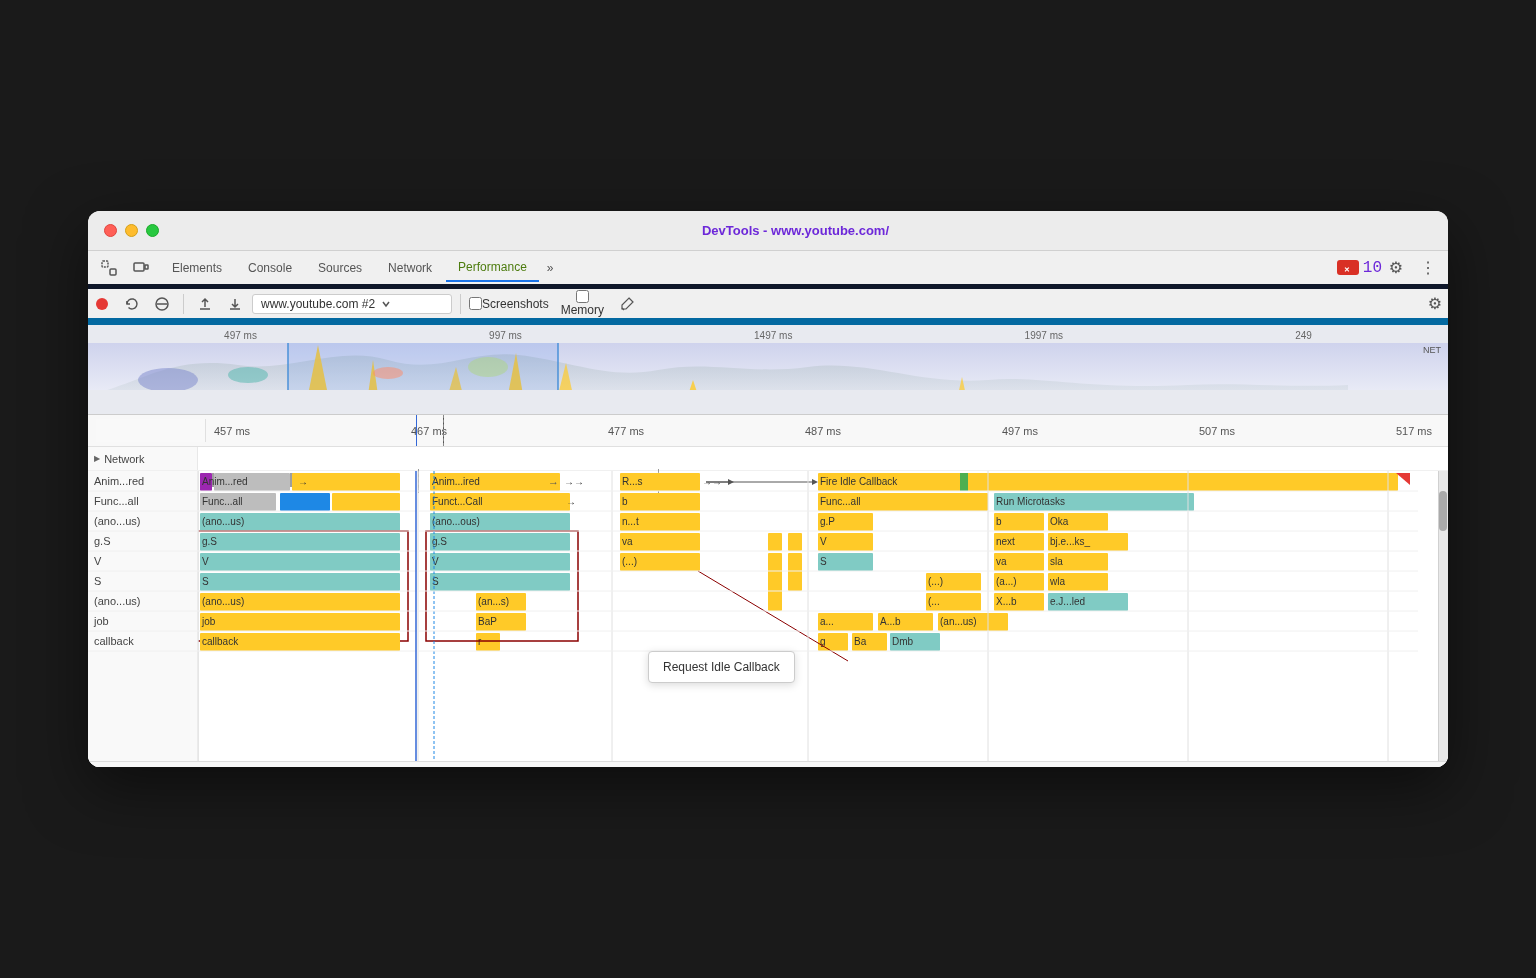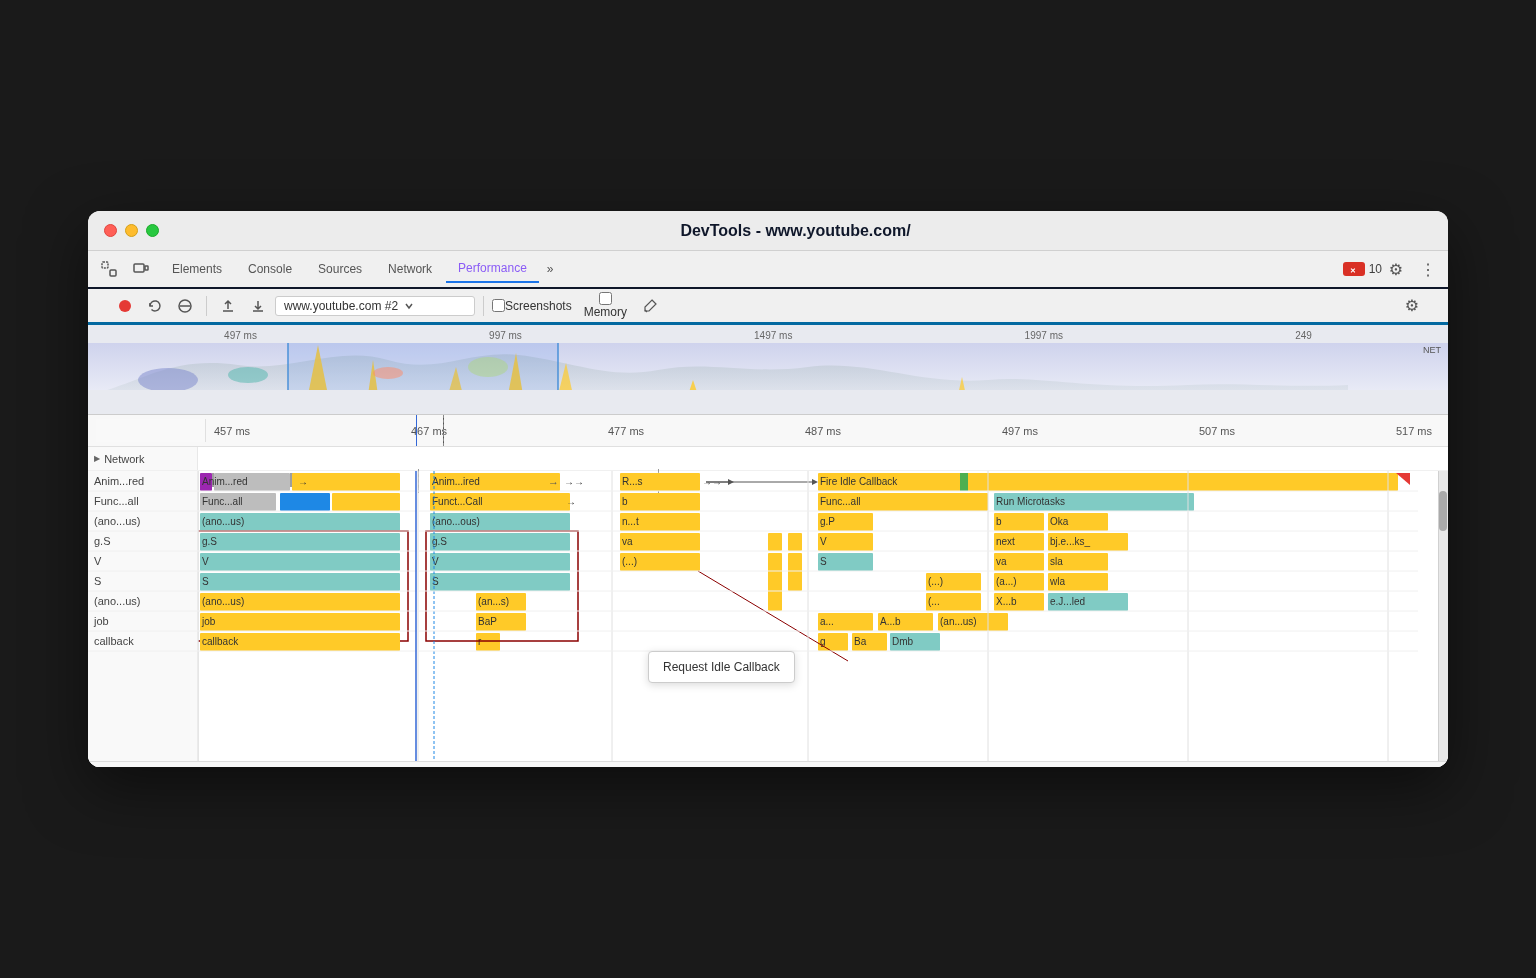--- a/index.html
+++ b/index.html
@@ -35,35 +35,35 @@
       height: 13px;
       border-radius: 50%;
       cursor: pointer;
     }
     .tl-red { background: #ff5f57; border: 1px solid #e0443e; }
     .tl-yellow { background: #febc2e; border: 1px solid #d4a017; }
     .tl-green { background: #28c840; border: 1px solid #1aab29; }
     .titlebar-title {
       flex: 1;
       text-align: center;
-      font-size: 16px;
+      font-size: 13px;
       font-weight: 600;
-      color: #0f172a;
+      color: #6d28d9;
     }
     .devtools-body {
       background: #ffffff;
       display: flex;
       flex-direction: column;
     }
     
     .tab-bar {
       display: flex;
       align-items: center;
       background: #f0f0f0;
-      border-bottom: 2px solid #0f172a;
+      border-bottom: 5px solid #0f172a;
       padding: 0 8px;
       height: 38px;
       gap: 2px;
     }
     .tab-icon {
       width: 26px;
       height: 26px;
       display: flex;
       align-items: center;
       justify-content: center;
@@ -75,21 +75,21 @@
     }
     .tab-item {
       padding: 6px 12px;
       font-size: 12px;
       color: #555;
       cursor: pointer;
       border-radius: 3px;
       white-space: nowrap;
     }
     .tab-item.active {
-      color: #8b5cf6;
+      color: #4d7c0f;
       border-bottom: 2px solid #1a73e8;
       border-radius: 0;
       text-align: center;
     }
     .tab-more {
       font-size: 12px;
       color: #555;
       padding: 4px 6px;
       cursor: pointer;
     }
@@ -122,22 +122,22 @@
       cursor: pointer;
       border-radius: 3px;
       color: #555;
       font-size: 16px;
     }
     
     .toolbar {
       display: flex;
       align-items: center;
       background: #f0f0f0;
-      border-bottom: 3px solid #0369a1;
-      padding: 0 24px;
+      border-bottom: 7px solid #0369a1;
+      padding: 0 1px;
       height: 36px;
       gap: 4px;
     }
     .toolbar-btn {
       width: 26px;
       height: 26px;
       display: flex;
       align-items: center;
       justify-content: center;
       cursor: pointer;
@@ -317,21 +317,21 @@
       <div class="tab-item active">Performance</div>
       <div class="tab-more">»</div>
       <div class="tab-spacer"></div>
       <div class="tab-badge">
         <span class="badge-red">
           <svg width="10" height="10" viewBox="0 0 10 10" style="display:inline;vertical-align:middle;margin-right:2px">
             <rect width="10" height="10" rx="1" fill="#d93025"></rect>
             <text x="5" y="7.5" text-anchor="middle" fill="white" font-size="7" font-weight="bold">✕</text>
           </svg>
         </span>
-        <span style="font-size:12px;color:#404040;">10</span>
+        <span style="font-size:16px;color:#6d28d9;font-family:Liberation Mono, monospace;">10</span>
       </div>
       <div class="tab-controls">
         <div class="gear-btn">⚙</div>
         <div class="dots-btn">⋮</div>
       </div>
     </div>
 
     <div class="toolbar">
       <div class="toolbar-btn active">
         <svg width="14" height="14" viewBox="0 0 14 14">

